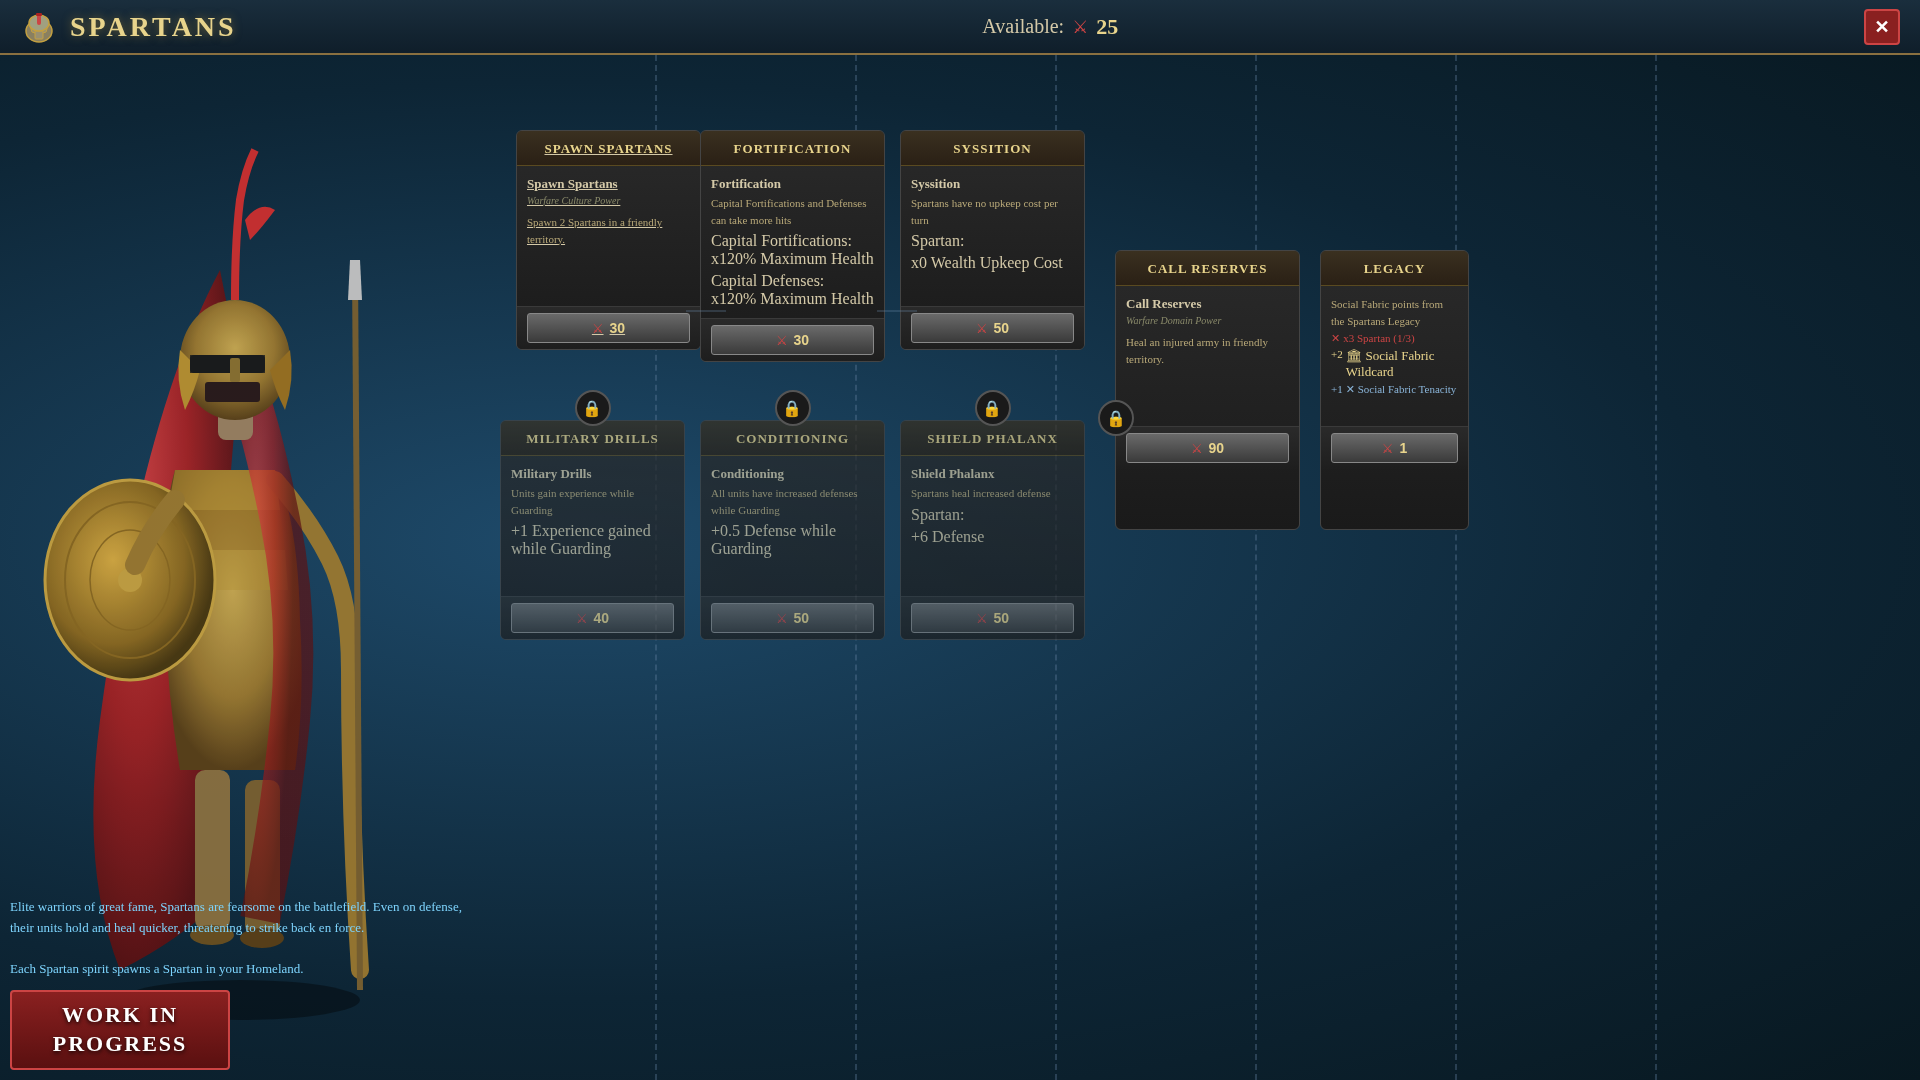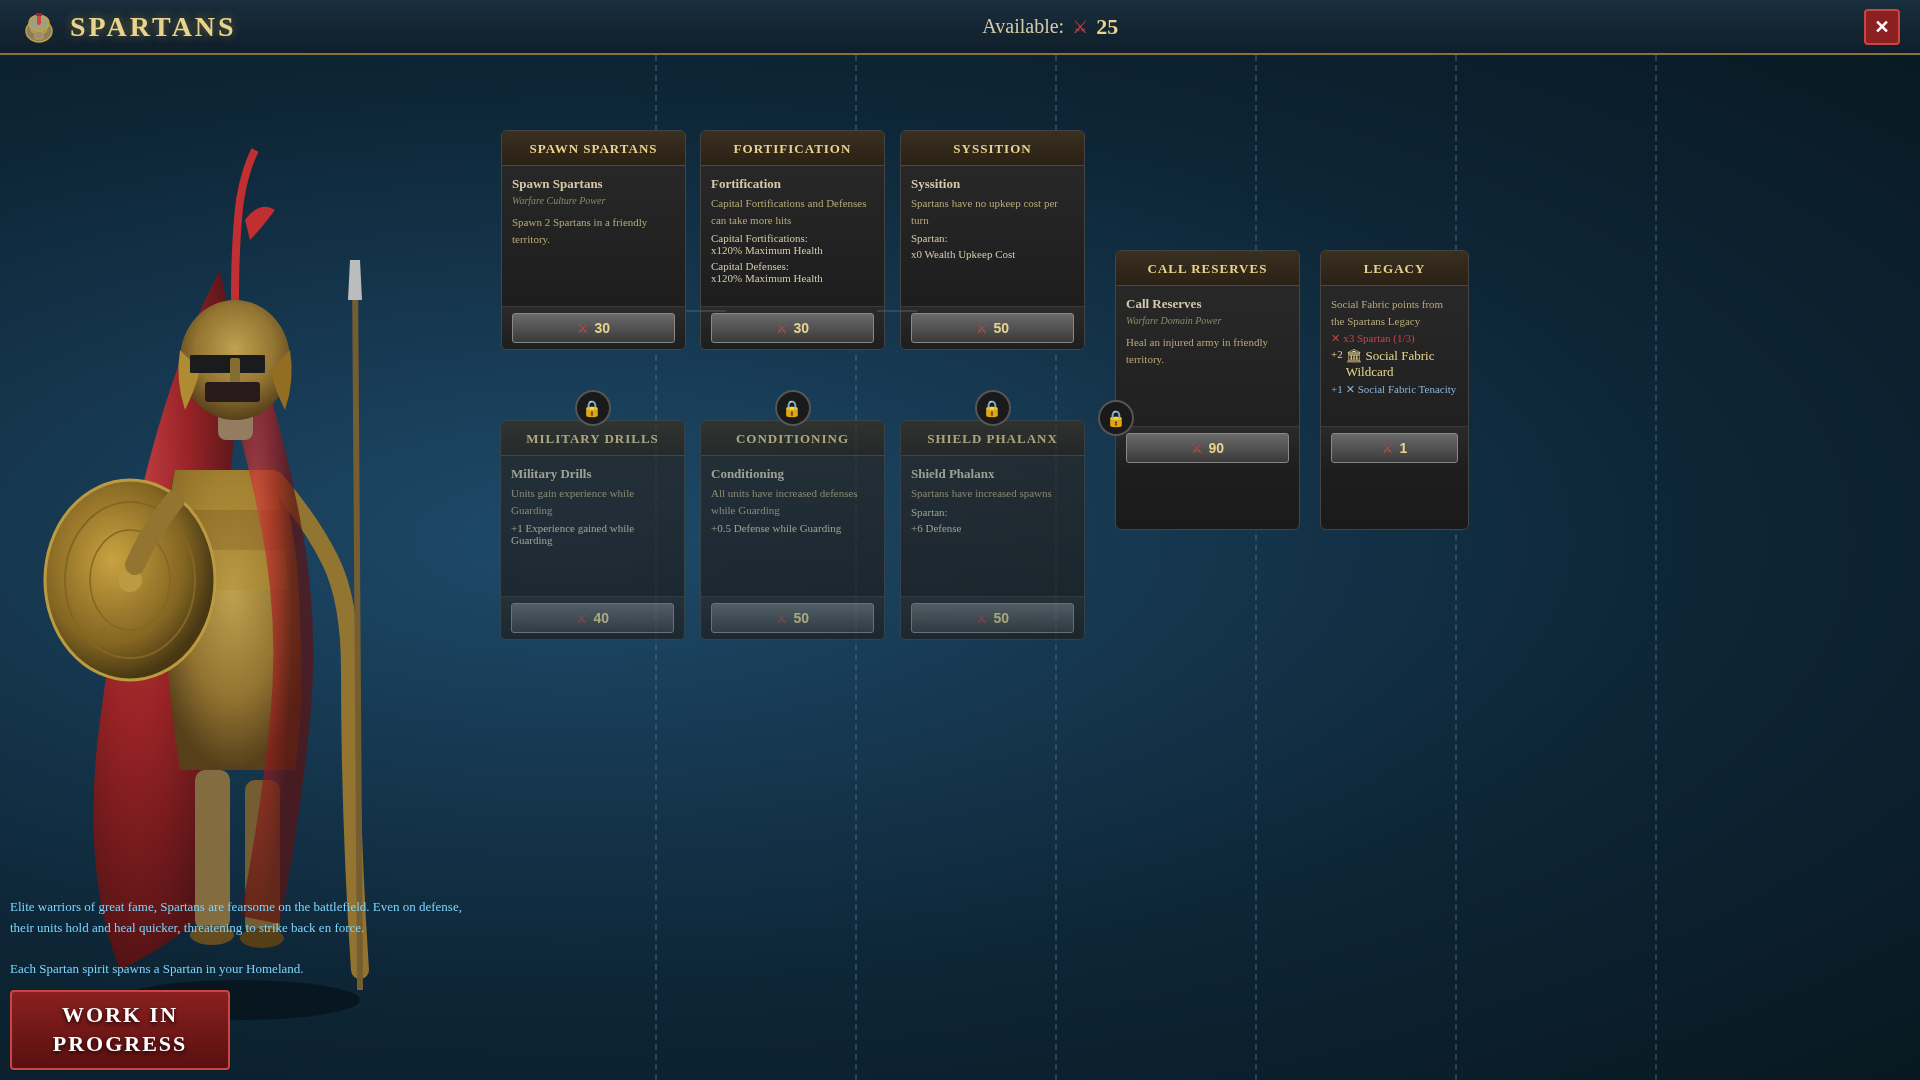--- a/index.html
+++ b/index.html
@@ -198,21 +198,21 @@
       margin-bottom: 8px;
     }
 
     .card-desc {
       font-size: 11px;
       color: #b8a878;
       line-height: 1.5;
     }
 
     .card-stat {
-      font-size: 11px;
+      font-size: 16px;
       color: #d4c9a8;
       margin-top: 4px;
     }
 
     .card-footer {
       padding: 6px 10px;
       background: linear-gradient(180deg, #2a2a2a 0%, #1e1e1e 100%);
       border-top: 1px solid #3a3a3a;
     }
 
@@ -410,21 +410,21 @@
   <br><br>
   <span>Each Spartan spirit spawns a Spartan in your Homeland.</span>
 </div>
 
 <div class="wip-btn">
   <span class="wip-btn-text">WORK IN<br>PROGRESS</span>
 </div>
 
 <div class="cards-area">
 
-  <div style="position:absolute; left:1px; top:0px;">
+  <div style="position:absolute; left:16px; top:0px;text-decoration:underline;">
     <div class="skill-card">
       <div class="card-header">
         <span class="card-title">Spawn Spartans</span>
       </div>
       <div class="card-body">
         <div class="card-name">Spawn Spartans</div>
         <div class="card-subtitle">Warfare Culture Power</div>
         <div class="card-desc">Spawn 2 Spartans in a friendly territory.</div>
       </div>
       <div class="card-footer">
@@ -517,21 +517,21 @@
   </div>
 
   <div style="position:absolute; left:400px; top:290px;">
     <div class="lock-overlay">🔒</div>
     <div class="skill-card card-locked">
       <div class="card-header">
         <span class="card-title">Shield Phalanx</span>
       </div>
       <div class="card-body">
         <div class="card-name">Shield Phalanx</div>
-        <div class="card-desc">Spartans have increased spawns</div>
+        <div class="card-desc">Spartans heal increased defense</div>
         <div class="card-stat">Spartan:</div>
         <div class="card-stat">+6 Defense</div>
       </div>
       <div class="card-footer">
         <button class="cost-btn">
           <span class="cost-swords">⚔</span>
           <span class="cost-num">50</span>
         </button>
       </div>
     </div>

